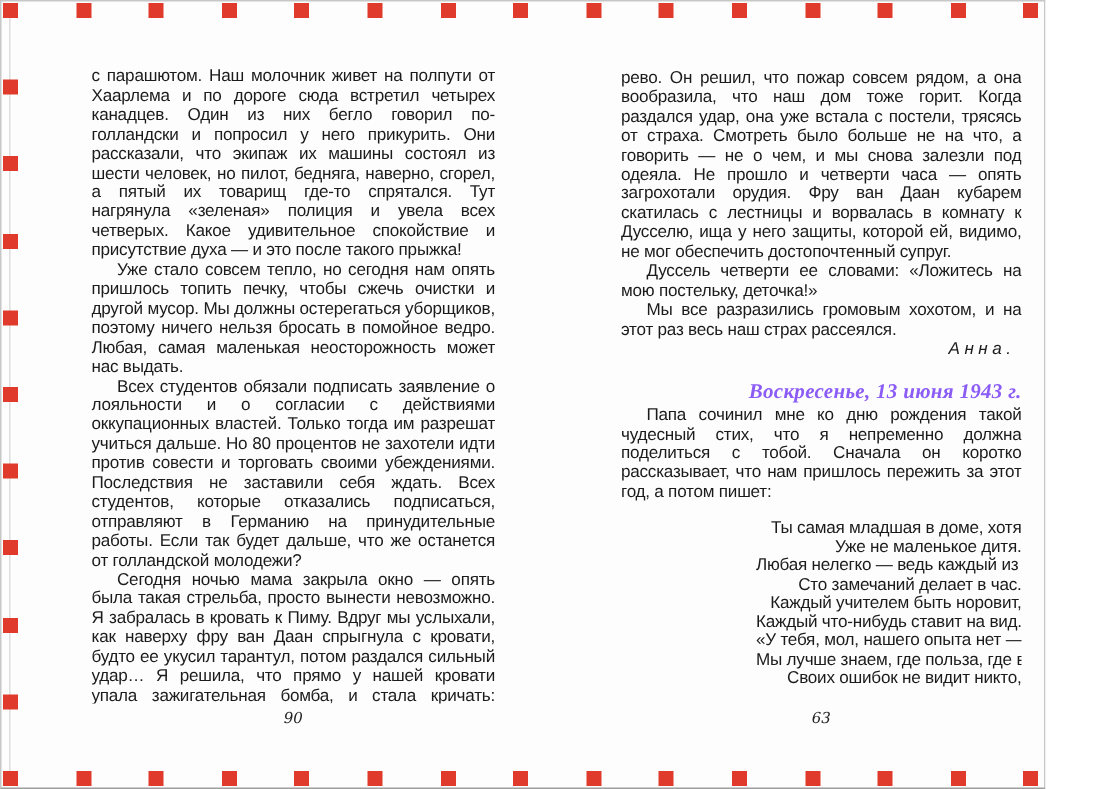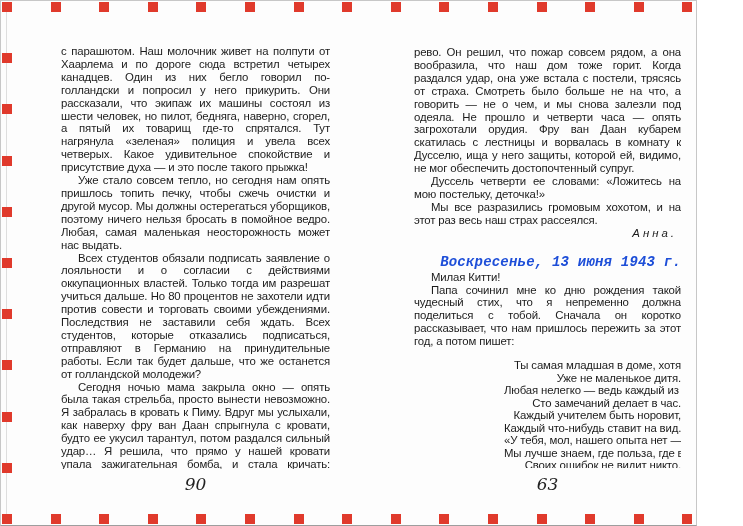--- a/index.html
+++ b/index.html
@@ -24,30 +24,30 @@
   }
   .col-left  { left:61px;  top:45px; width:269px; height:424px; }
   .col-right { left:414px; top:46px; width:267px; height:422px; }
   p.para { margin:0; }
   p.para.indent { text-indent:17px; }
   .signature {
     text-align:right; padding-right:4px; letter-spacing:3px;font-style:italic;
   }
   .date-heading {
     margin-top:13px; text-align:right;
-    font-family:Liberation Mono, monospace; font-style:italic; font-weight:bold;
-    font-size:14px; line-height:18px; letter-spacing:0.2px; color:#1d4ed8;
+    font-family:Liberation Serif, serif; font-style:italic; font-weight:bold;
+    font-size:14px; line-height:18px; letter-spacing:0.2px; color:#8b5cf6;
   }
   .salutation { margin-top:9px; text-indent:17px; text-align:left; }
   .poem { margin-top:11px; margin-left:90px; line-height:12.5px; text-align:right; }
   .poem-line { white-space:nowrap; }
   .page-num {
     position:absolute; top:474px; text-align:center;
     font-family:"DejaVu Serif", serif; font-style:italic;
-    font-size:17px; color:#222222;
+    font-size:10px; color:#222222;
   }
   .page-num-left  { left:61px;  width:269px; }
   .page-num-right { left:414px; width:267px; }
 </style>
 </head>
 <body>
 
 <div id="screen">
   <div class="edge-frame"></div>
   <div class="scan-line"></div>
@@ -115,21 +115,20 @@
 
   <div class="text-col col-right">
     <div>
 
     <p class="para">рево. Он решил, что пожар совсем рядом, а она вообразила, что наш дом тоже горит. Когда раздался удар, она уже встала с постели, трясясь от страха. Смотреть было больше не на что, а говорить — не о чем, и мы снова залезли под одеяла. Не прошло и четверти часа — опять загрохотали орудия. Фру ван Даан кубарем скатилась с лестницы и ворвалась в комнату к Дусселю, ища у него защиты, которой ей, видимо, не мог обеспечить достопочтенный супруг.</p>
         <p class="para indent">Дуссель четверти ее словами: «Ложитесь на мою постельку, деточка!»</p>
         <p class="para indent">Мы все разразились громовым хохотом, и на этот раз весь наш страх рассеялся.</p>
       </div>
     <div class="signature">Анна.</div>
     <div class="date-heading">Воскресенье, 13 июня 1943 г.</div>
-    <p class="para salutation">Милая Китти!</p>
     <p class="para indent">Папа сочинил мне ко дню рождения такой чудесный стих, что я непременно должна поделиться с тобой. Сначала он коротко рассказывает, что нам пришлось пережить за этот год, а потом пишет:</p>
     <div class="poem">
 
     <div class="poem-line">Ты самая младшая в доме, хотя</div>
         <div class="poem-line">Уже не маленькое дитя.</div>
         <div class="poem-line">Любая нелегко — ведь каждый из нас</div>
         <div class="poem-line">Сто замечаний делает в час.</div>
         <div class="poem-line">Каждый учителем быть норовит,</div>
         <div class="poem-line">Каждый что-нибудь ставит на вид.</div>
         <div class="poem-line">«У тебя, мол, нашего опыта нет —</div>

